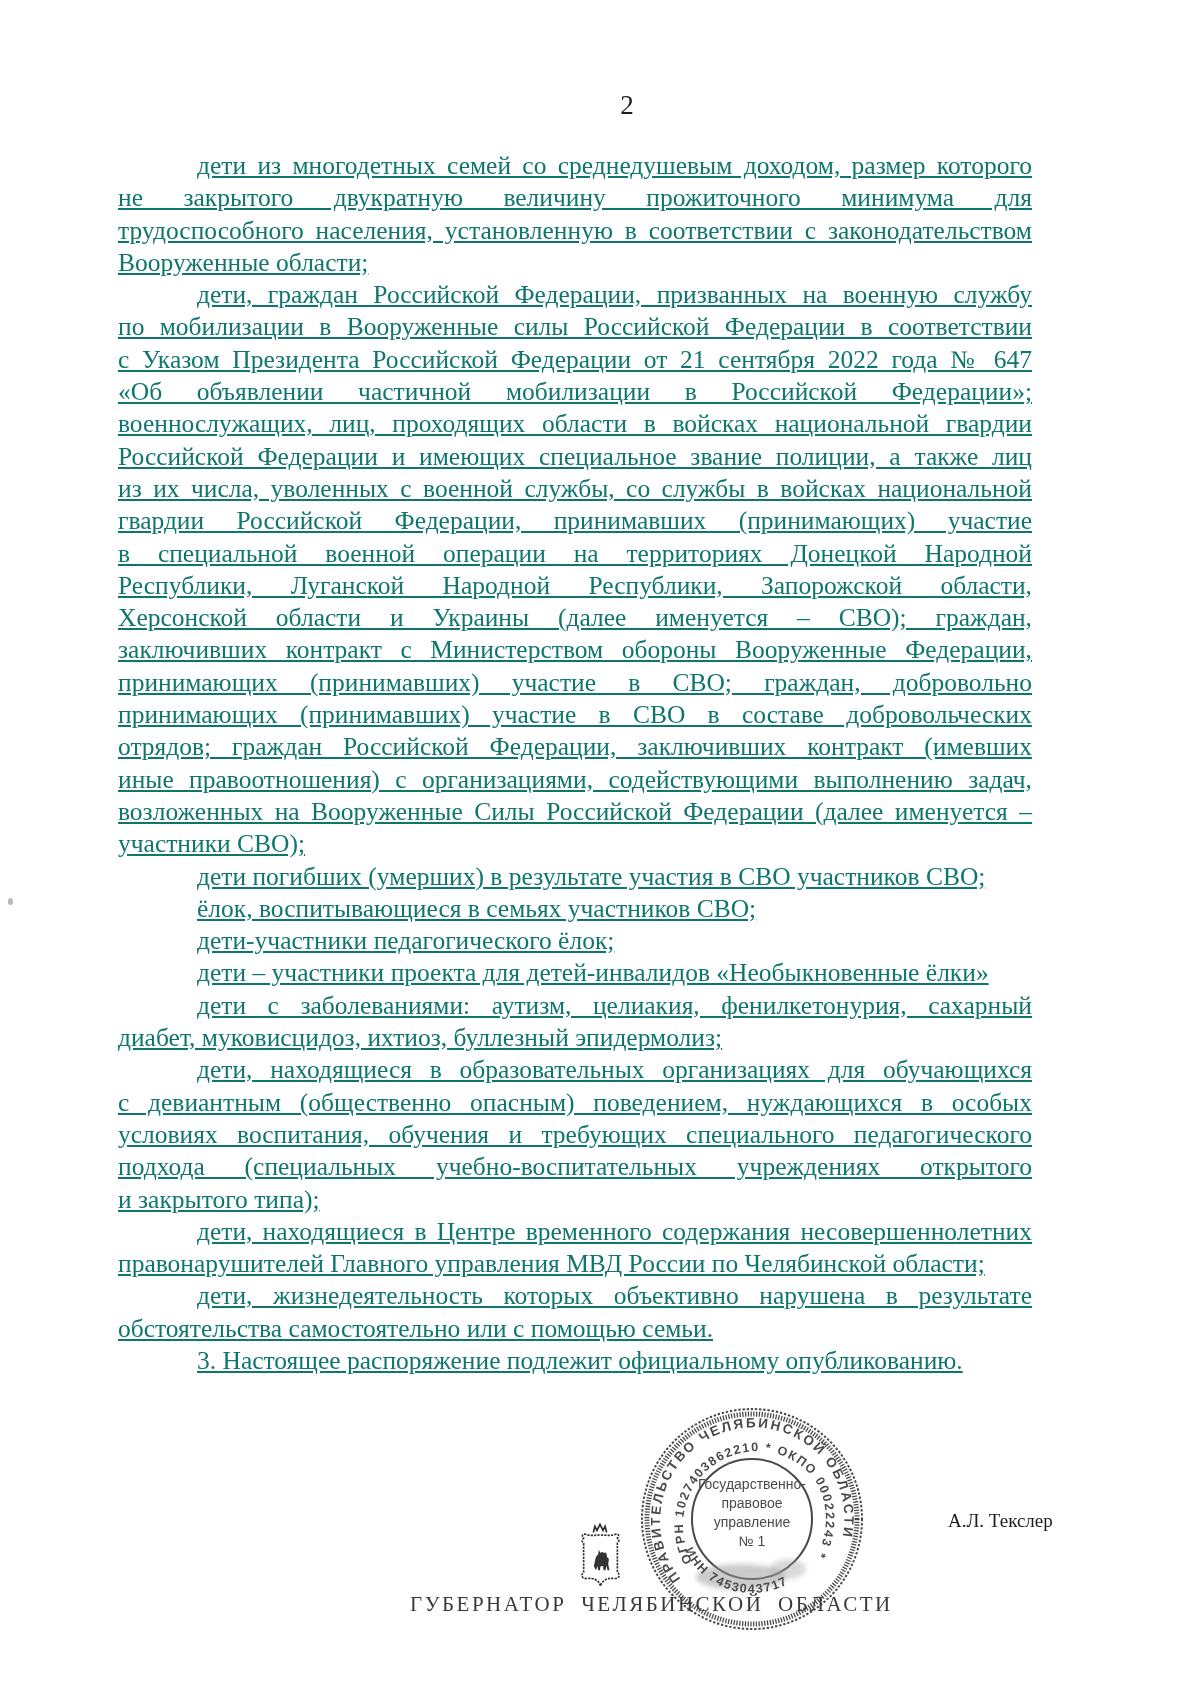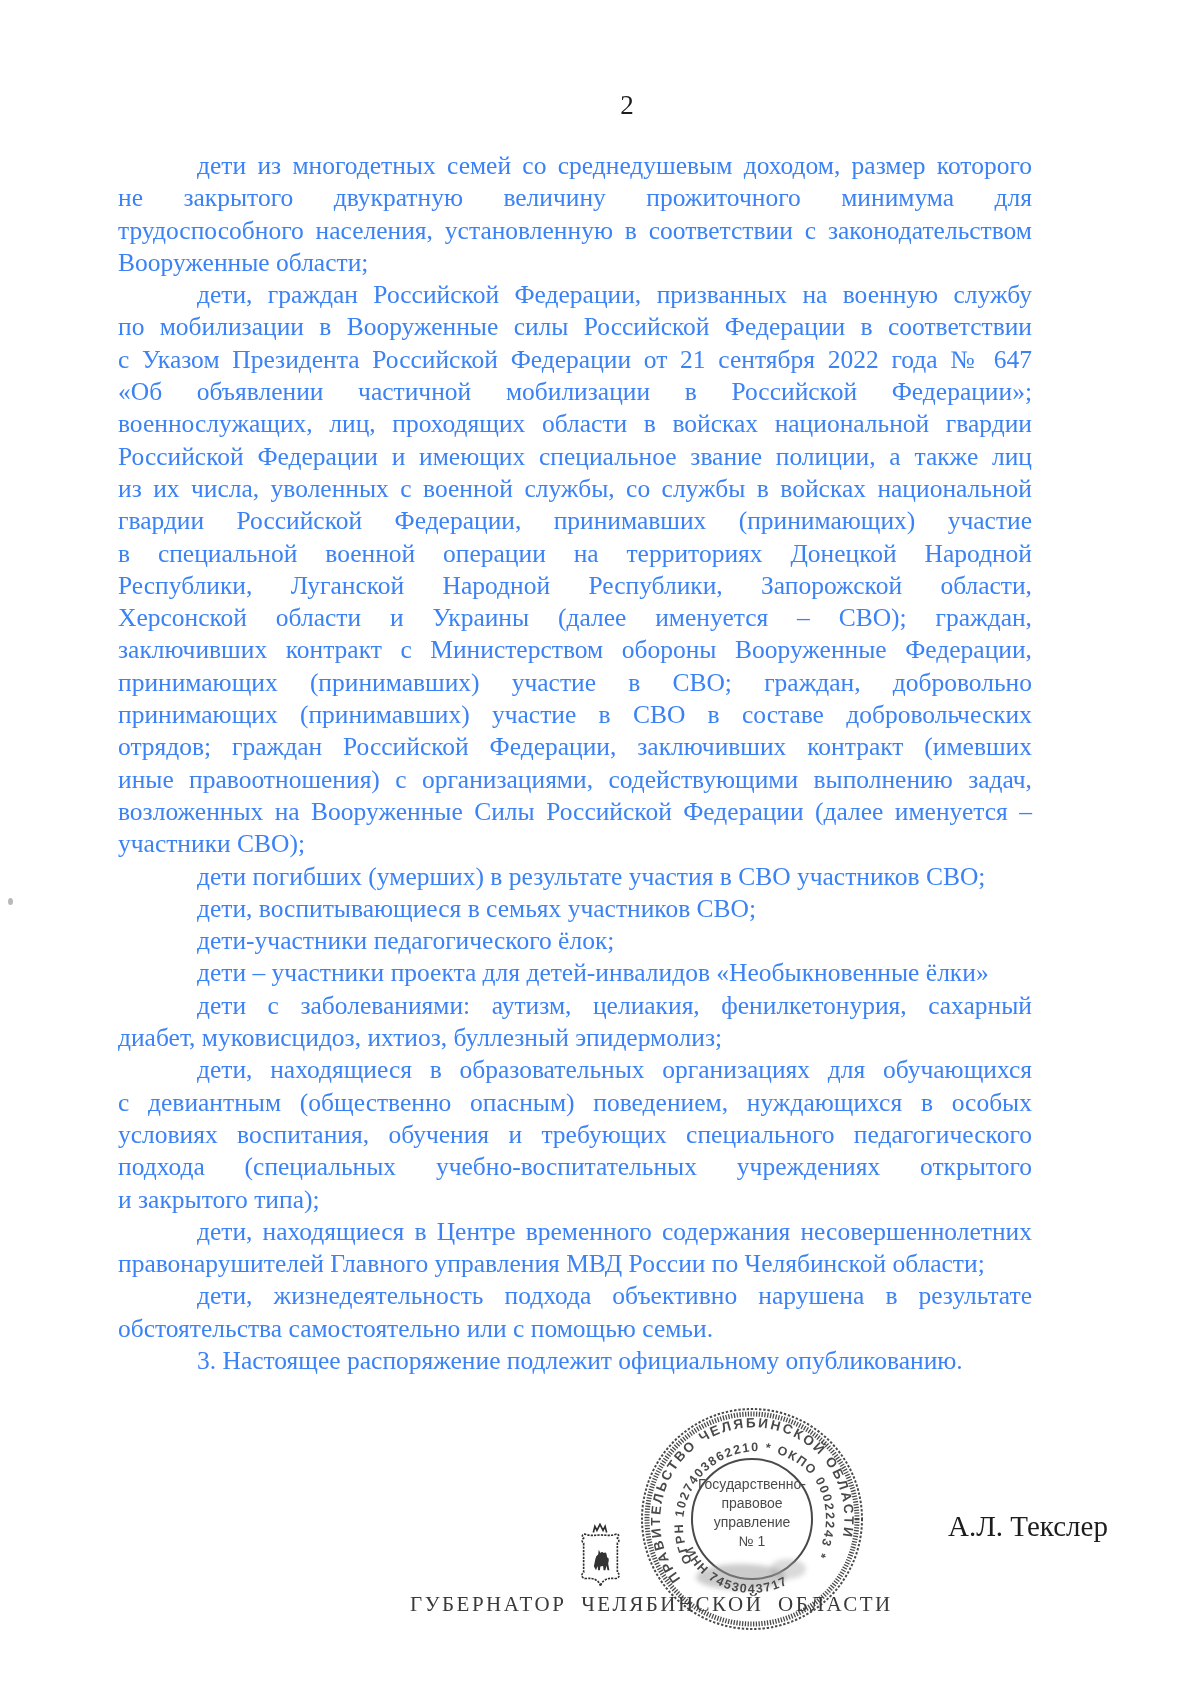--- a/index.html
+++ b/index.html
@@ -16,39 +16,40 @@
     text-align:center;font-size:27px;color:#1d1d1d;
   }
   .body-text{
     position:absolute;left:118px;top:150px;width:914px;
     font-size:25.5px;
   }
   .line{
     line-height:32.3px;
     text-align:justify;
     text-align-last:left;
-    color:#3b82f6;
+    color:#0f766e;
+    text-decoration:underline;
   }
   .line.stretch{ text-align-last:justify; }
   .line.indent{ text-indent:79px; }
   .speck{
     position:absolute;left:8px;top:898px;width:5px;height:7px;
     background:#8a8a8a;border-radius:50%;opacity:.6;
   }
   .emblem{
     position:absolute;left:577px;top:1522px;width:47px;height:70px;
   }
   .gubernator-title{
     position:absolute;left:410px;top:1592px;
     font-size:21px;letter-spacing:2.5px;word-spacing:7px;
     color:#3a3a3a;white-space:nowrap;
   }
   .signer-name{
     position:absolute;left:948px;top:1510px;
-    font-size:29px;color:#1d1d1d;white-space:nowrap;
+    font-size:19px;color:#1d1d1d;white-space:nowrap;
   }
   .stamp{
     position:absolute;left:638px;top:1405px;width:228px;height:228px;
     opacity:.92;
   }
 </style>
 </head>
 <body>
 
 <div class="page">
@@ -72,33 +73,33 @@
       <div class="line stretch">Республики, Луганской Народной Республики, Запорожской области,</div>
       <div class="line stretch">Херсонской области и Украины (далее именуется – СВО); граждан,</div>
       <div class="line stretch">заключивших контракт с Министерством обороны Вооруженные Федерации,</div>
       <div class="line stretch">принимающих (принимавших) участие в СВО; граждан, добровольно</div>
       <div class="line stretch">принимающих (принимавших) участие в СВО в составе добровольческих</div>
       <div class="line stretch">отрядов; граждан Российской Федерации, заключивших контракт (имевших</div>
       <div class="line stretch">иные правоотношения) с организациями, содействующими выполнению задач,</div>
       <div class="line stretch">возложенных на Вооруженные Силы Российской Федерации (далее именуется –</div>
       <div class="line">участники СВО);</div>
       <div class="line indent">дети погибших (умерших) в результате участия в СВО участников СВО;</div>
-      <div class="line indent">дети, воспитывающиеся в семьях участников СВО;</div>
+      <div class="line indent">ёлок, воспитывающиеся в семьях участников СВО;</div>
       <div class="line indent">дети-участники педагогического ёлок;</div>
       <div class="line indent">дети – участники проекта для детей-инвалидов «Необыкновенные ёлки»</div>
       <div class="line indent stretch">дети с заболеваниями: аутизм, целиакия, фенилкетонурия, сахарный</div>
       <div class="line">диабет, муковисцидоз, ихтиоз, буллезный эпидермолиз;</div>
       <div class="line indent stretch">дети, находящиеся в образовательных организациях для обучающихся</div>
       <div class="line stretch">с девиантным (общественно опасным) поведением, нуждающихся в особых</div>
       <div class="line stretch">условиях воспитания, обучения и требующих специального педагогического</div>
       <div class="line stretch">подхода (специальных учебно-воспитательных учреждениях открытого</div>
       <div class="line">и закрытого типа);</div>
       <div class="line indent stretch">дети, находящиеся в Центре временного содержания несовершеннолетних</div>
       <div class="line">правонарушителей Главного управления МВД России по Челябинской области;</div>
-      <div class="line indent stretch">дети, жизнедеятельность подхода объективно нарушена в результате</div>
+      <div class="line indent stretch">дети, жизнедеятельность которых объективно нарушена в результате</div>
       <div class="line">обстоятельства самостоятельно или с помощью семьи.</div>
       <div class="line indent">3. Настоящее распоряжение подлежит официальному опубликованию.</div>
     </div>
 
   <div class="speck"></div>
 
   <svg class="emblem" viewBox="0 0 46 68" xmlns="http://www.w3.org/2000/svg">
     <g stroke="#2f2f2f" fill="none" stroke-width="1.6">
       <path d="M16 10 L17.5 4 L19.5 8 L22.5 2 L25.5 8 L27.5 4 L29 10"></path>
       <path stroke-dasharray="2.2,1.1" d="M9 12 C5.5 10.5 4 13.5 6.5 15.5 C4.5 17 4.5 19 6.5 20.5 L6.5 49

